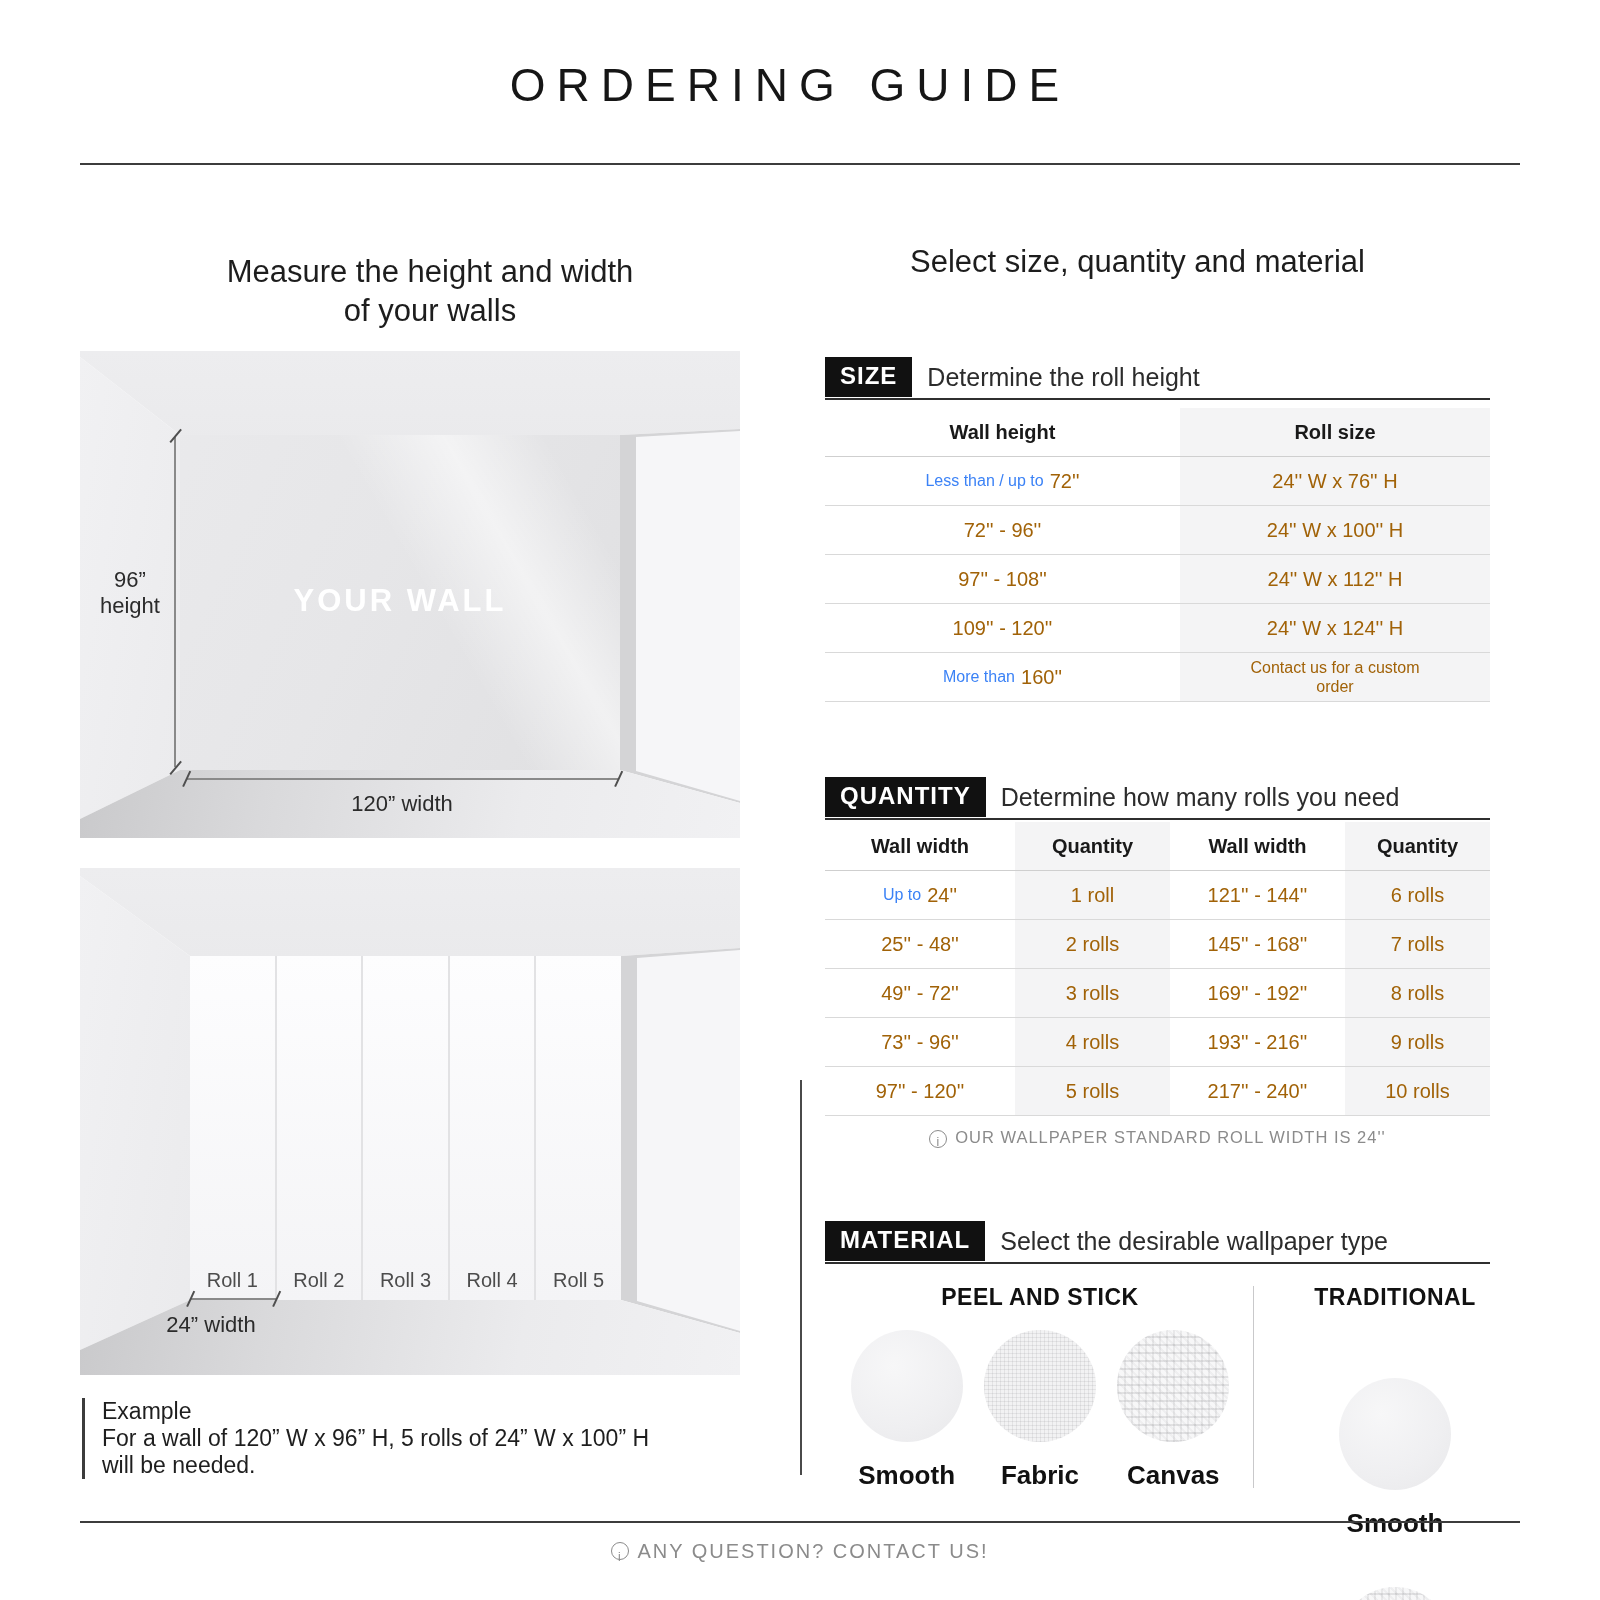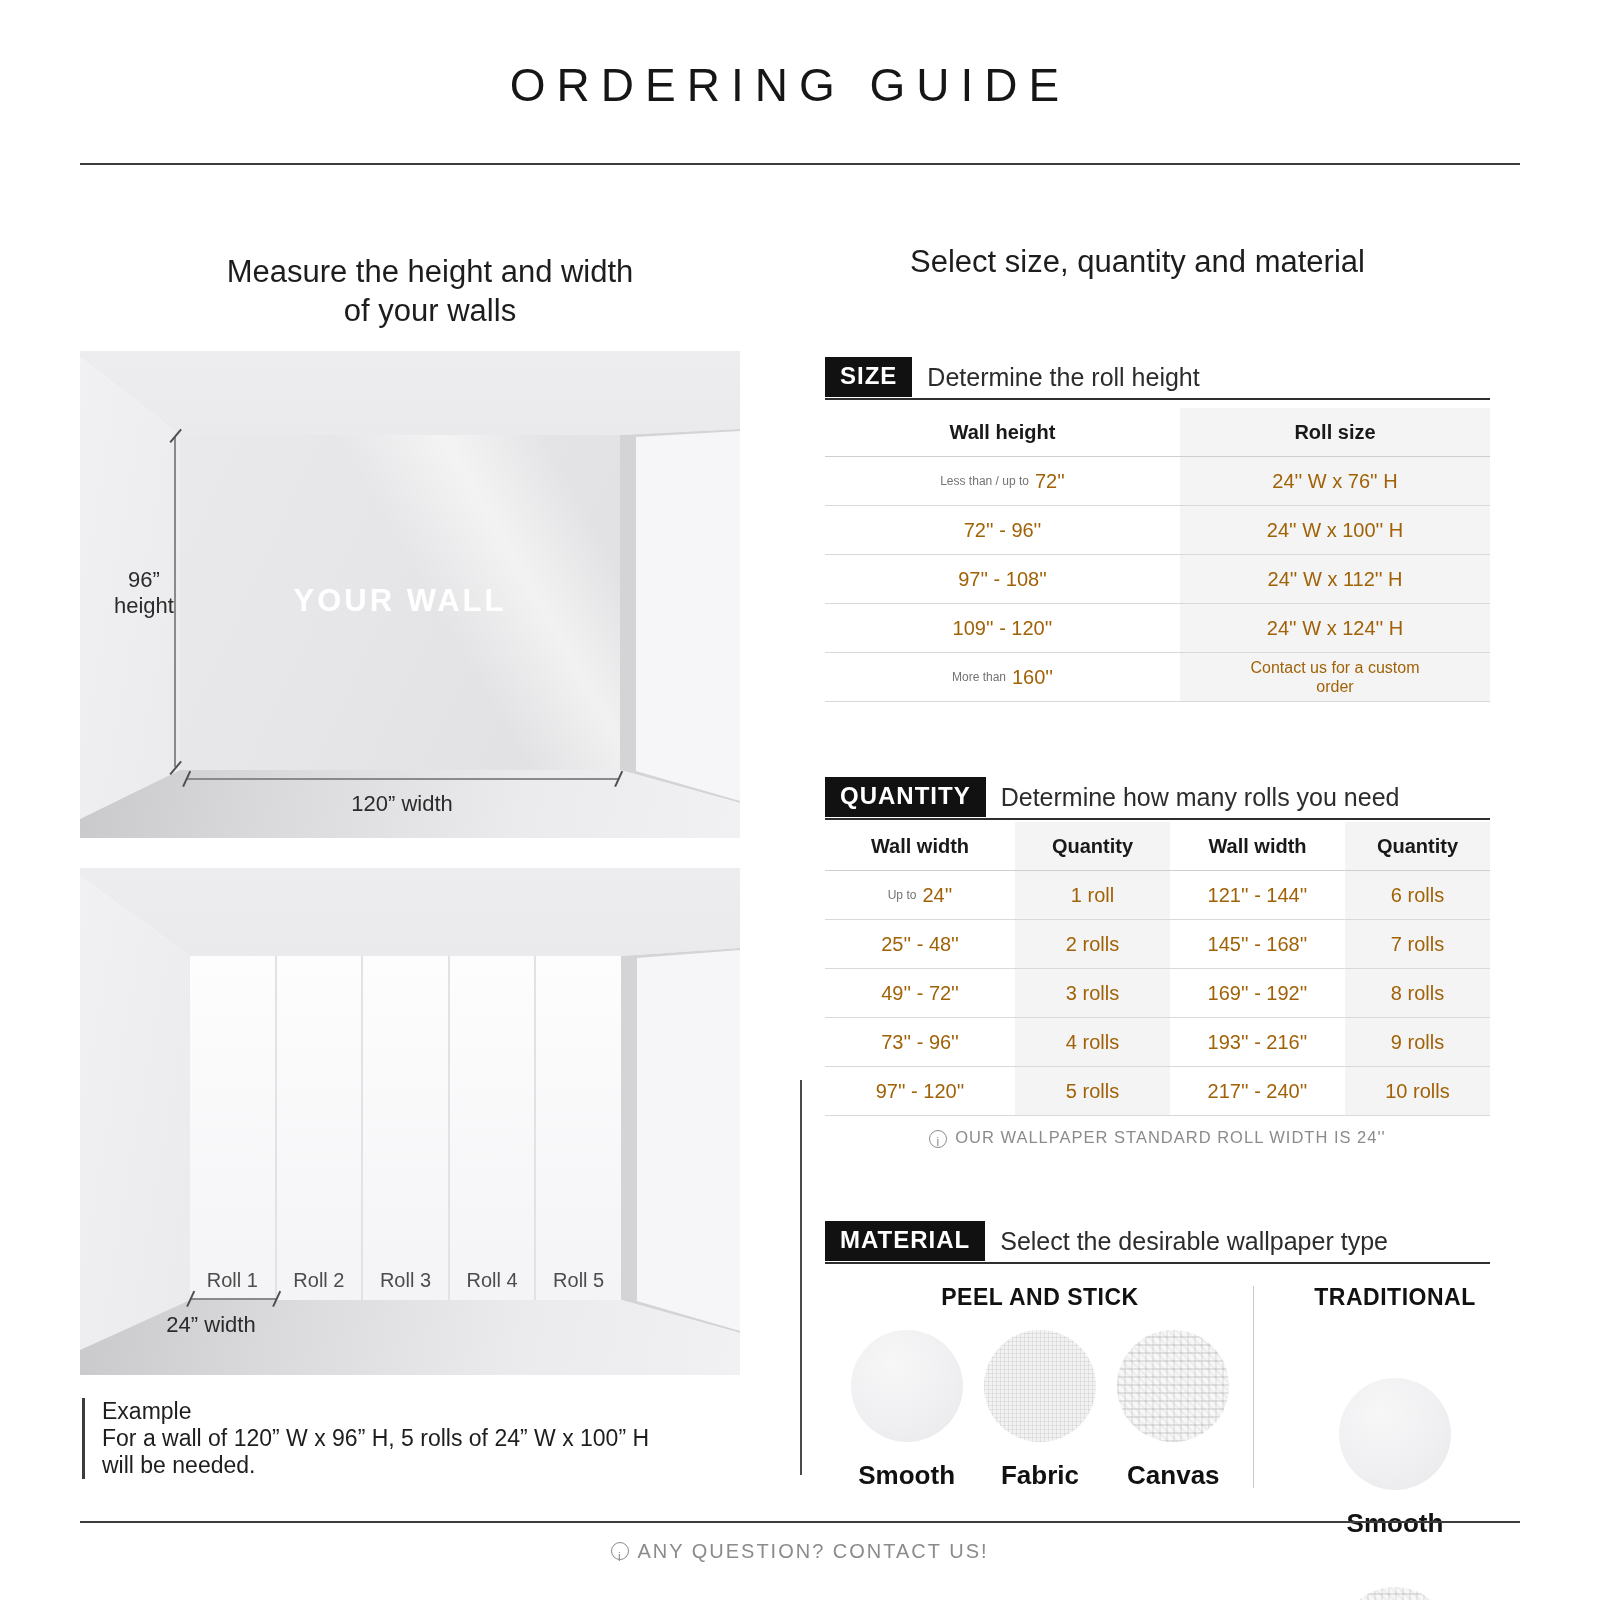--- a/index.html
+++ b/index.html
@@ -54,21 +54,21 @@
 
   .your-wall{left:150px;top:232px;width:340px;text-align:center;color:#ffffff;
      font-size:31px;font-weight:700;letter-spacing:3px;}
 
   .dim-line{background:#8a8a8a;}
   .vdim{left:94px;top:86px;width:1.5px;height:330px;}
   .hdim-top{left:106px;top:427px;width:432px;height:1.5px;}
   .hdim-bottom{left:110px;top:430px;width:86px;height:1.5px;}
   .tick{width:17px;height:1.6px;background:#4f4f4f;}
   .dim-label{font-size:22px;color:#2b2b2b;text-align:center;line-height:26px;}
-  .vdim-label{left:16px;top:216px;width:96px;}
+  .vdim-label{left:2px;top:216px;width:96px;}
   .hdim-top-label{left:106px;top:440px;width:432px;}
   .hdim-bottom-label{left:66px;top:444px;width:130px;}
 
   .panels{left:110px;top:88px;width:431px;height:344px;display:flex;}
   .panel{flex:1 1 0;position:relative;background:linear-gradient(180deg,#fdfdfe 0%,#f4f4f6 100%);
      border-right:2px solid #e2e2e4;}
   .panel:last-child{border-right:none;}
   .panel .roll-label{position:absolute;left:0;bottom:8px;width:100%;text-align:center;
      font-size:20px;color:#4c4c4c;}
 
@@ -89,21 +89,21 @@
   .mat-rule{left:825px;top:1262px;width:665px;background:#2f2f2f;height:2px;}
 
   
   .table{display:flex;flex-direction:column;}
   .t-row{display:flex;border-bottom:1px solid #d9d9d9;}
   .t-head{border-bottom:1px solid #cfcfcf;}
   .c{display:flex;align-items:center;justify-content:center;text-align:center;}
   .shade{background:#f4f4f5;}
   .hdr{font-weight:700;font-size:20px;color:#191919;}
   .val{font-size:20px;color:#a16207;}
-  .pre{font-size:12px;color:#737373;margin-right:6px;}
+  .pre{font-size:16px;color:#3b82f6;margin-right:6px;}
   .pre:empty{display:none;margin:0;}
   .small .val{font-size:16px;line-height:19px;max-width:180px;display:inline-block;}
 
   .size-table{left:825px;top:408px;width:665px;}
   .size-table .t-head{height:45px;}
   .size-table .t-row{height:48px;}
   .size-table .c1{width:355px;}
   .size-table .c2{width:310px;}
 
   .qty-table{left:825px;top:822px;width:665px;}

